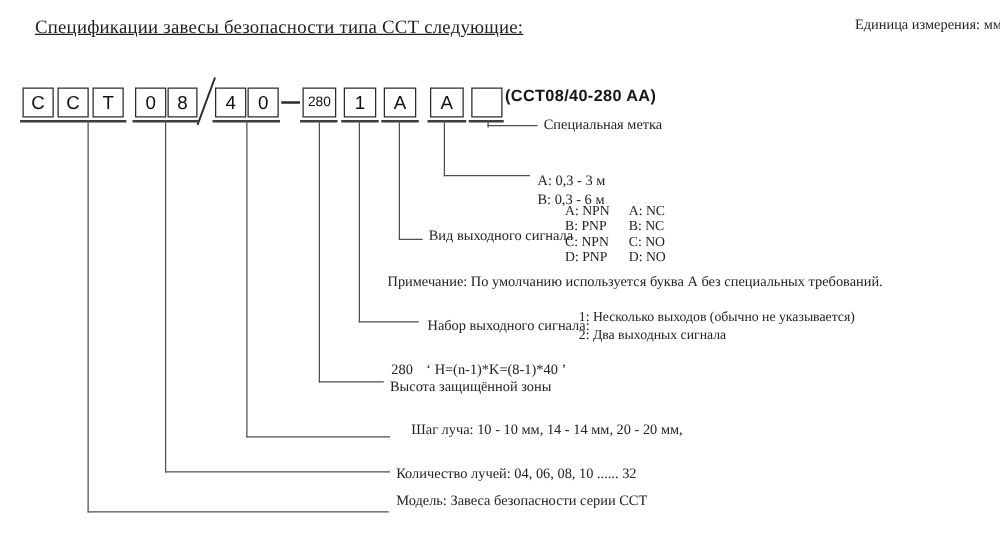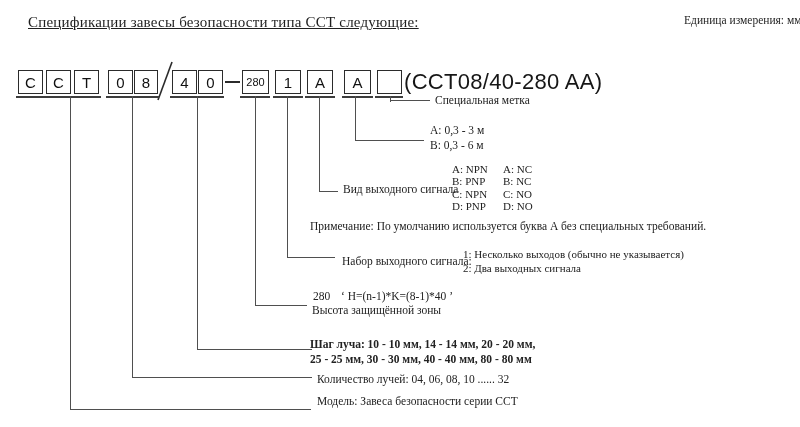--- a/index.html
+++ b/index.html
@@ -5,28 +5,28 @@
   html,body{margin:0;padding:0;background:#fff;}
   .page{position:relative;width:800px;height:427px;background:#ffffff;overflow:hidden;
         font-family:"Liberation Serif","DejaVu Serif",serif;color:#1f1f1f;}
   .title{position:absolute;left:28px;top:14px;font-size:15px;letter-spacing:.2px;white-space:nowrap;text-decoration:underline;}
   .unit{position:absolute;left:684px;top:14px;font-size:11.5px;white-space:nowrap;}
   .box{position:absolute;top:70px;height:24px;box-sizing:border-box;border:1.5px solid #2b2b2b;
        background:#fff;display:flex;align-items:center;justify-content:center;
        font-family:"Liberation Sans","DejaVu Sans",sans-serif;font-size:15px;color:#111;}
   .box.small{font-size:11px;}
   .example{position:absolute;left:404px;top:69px;font-family:"Liberation Sans","DejaVu Sans",sans-serif;
-       font-size:22px;letter-spacing:.3px;color:#161616;white-space:nowrap;}
+       font-size:13px;letter-spacing:.3px;color:#161616;white-space:nowrap;font-weight:bold;}
   .uline{position:absolute;top:96px;height:1.5px;background:#3d3d3d;}
   .vline{position:absolute;width:1.3px;background:#4f4f4f;}
   .hline{position:absolute;height:1.3px;background:#4f4f4f;}
   .dash{position:absolute;top:81px;left:225px;width:15px;height:1.6px;background:#2b2b2b;}
   .slashsvg{position:absolute;left:157px;top:61px;}
   .lbl{position:absolute;font-size:11.5px;white-space:nowrap;color:#222;}
-  .lh15{line-height:15px;}
+  .lh15{line-height:15px;margin-top:15px;}
   .opts{line-height:13.5px;font-size:11px;}
   .steps{line-height:14.5px;}
   .sigtable{position:absolute;left:452px;top:163px;font-size:11px;color:#222;}
   .sigrow{display:flex;line-height:12.4px;}
   .sigrow .c1{width:51px;}
   .sigrow .c2{width:auto;}
 </style>
 </head>
 <body>
 
@@ -121,22 +121,21 @@
   <div class="lbl" style="left:310px;top:220px;">Примечание: По умолчанию используется буква А без специальных требований.</div>
   <div class="lbl opts" style="left:463px;top:248px;">
     <div>1: Несколько выходов (обычно не указывается)</div>
     <div>2: Два выходных сигнала</div>
   </div>
 
   <div class="lbl" style="left:313px;top:290px;">280</div>
   <div class="lbl" style="left:341px;top:290px;">‘ H=(n-1)*K=(8-1)*40 ’</div>
   <div class="lbl" style="left:312px;top:304px;">Высота защищённой зоны</div>
 
-  <div class="lbl steps" style="left:310px;top:337px;font-weight:bold;">
+  <div class="lbl steps" style="left:329px;top:337px;">
     <div>Шаг луча: 10 - 10 мм, 14 - 14 мм, 20 - 20 мм,</div>
-    <div>25 - 25 мм, 30 - 30 мм, 40 - 40 мм, 80 - 80 мм</div>
   </div>
 
   <div class="lbl" style="left:317px;top:373px;">Количество лучей: 04, 06, 08, 10 ...... 32</div>
 
   <div class="lbl" style="left:317px;top:395px;">Модель: Завеса безопасности серии ССТ</div>
 
 </div>
 
 </body></html>

